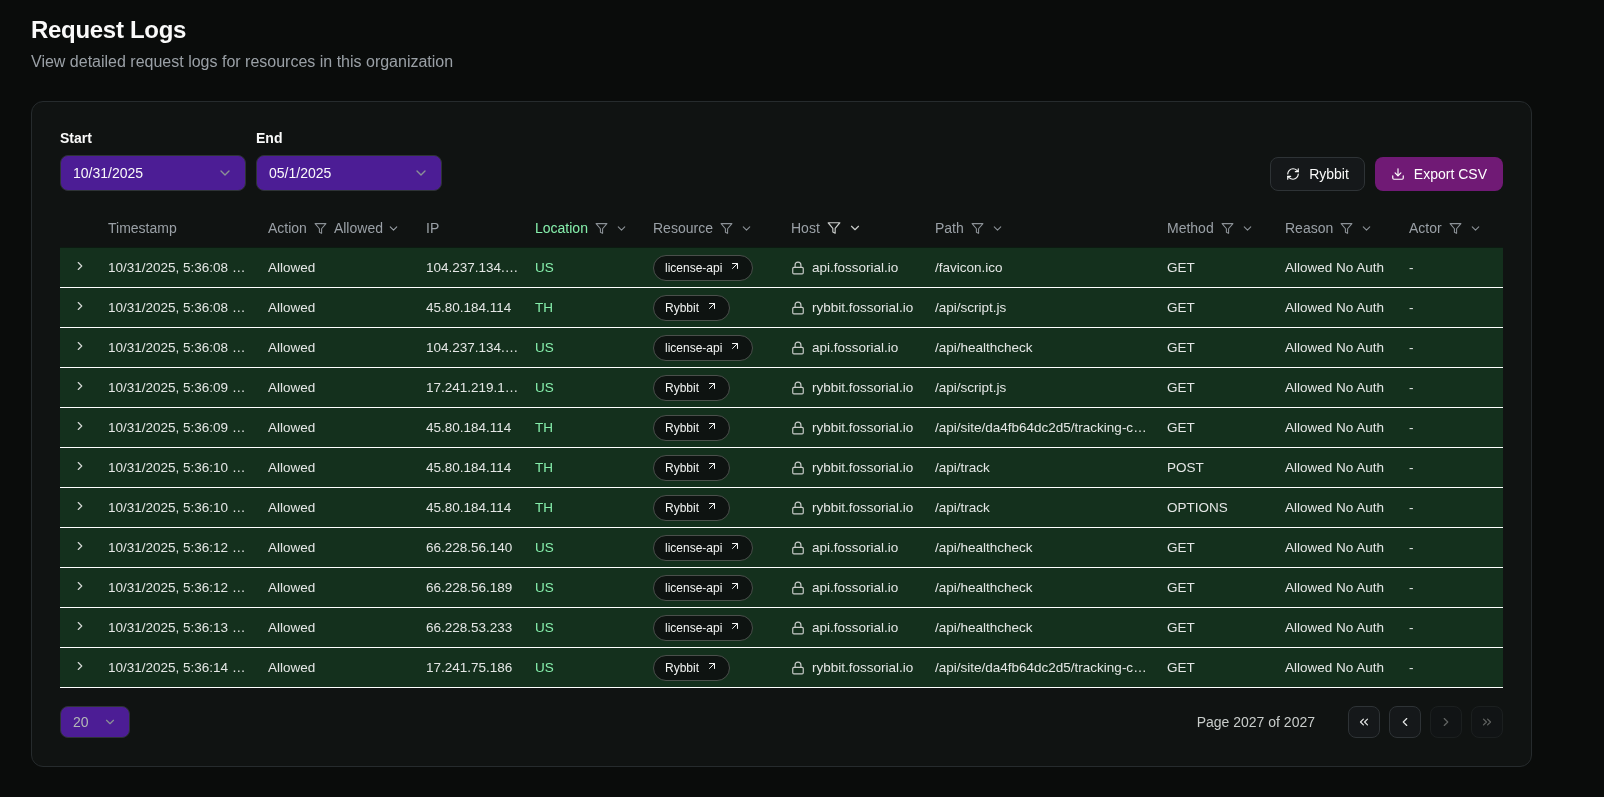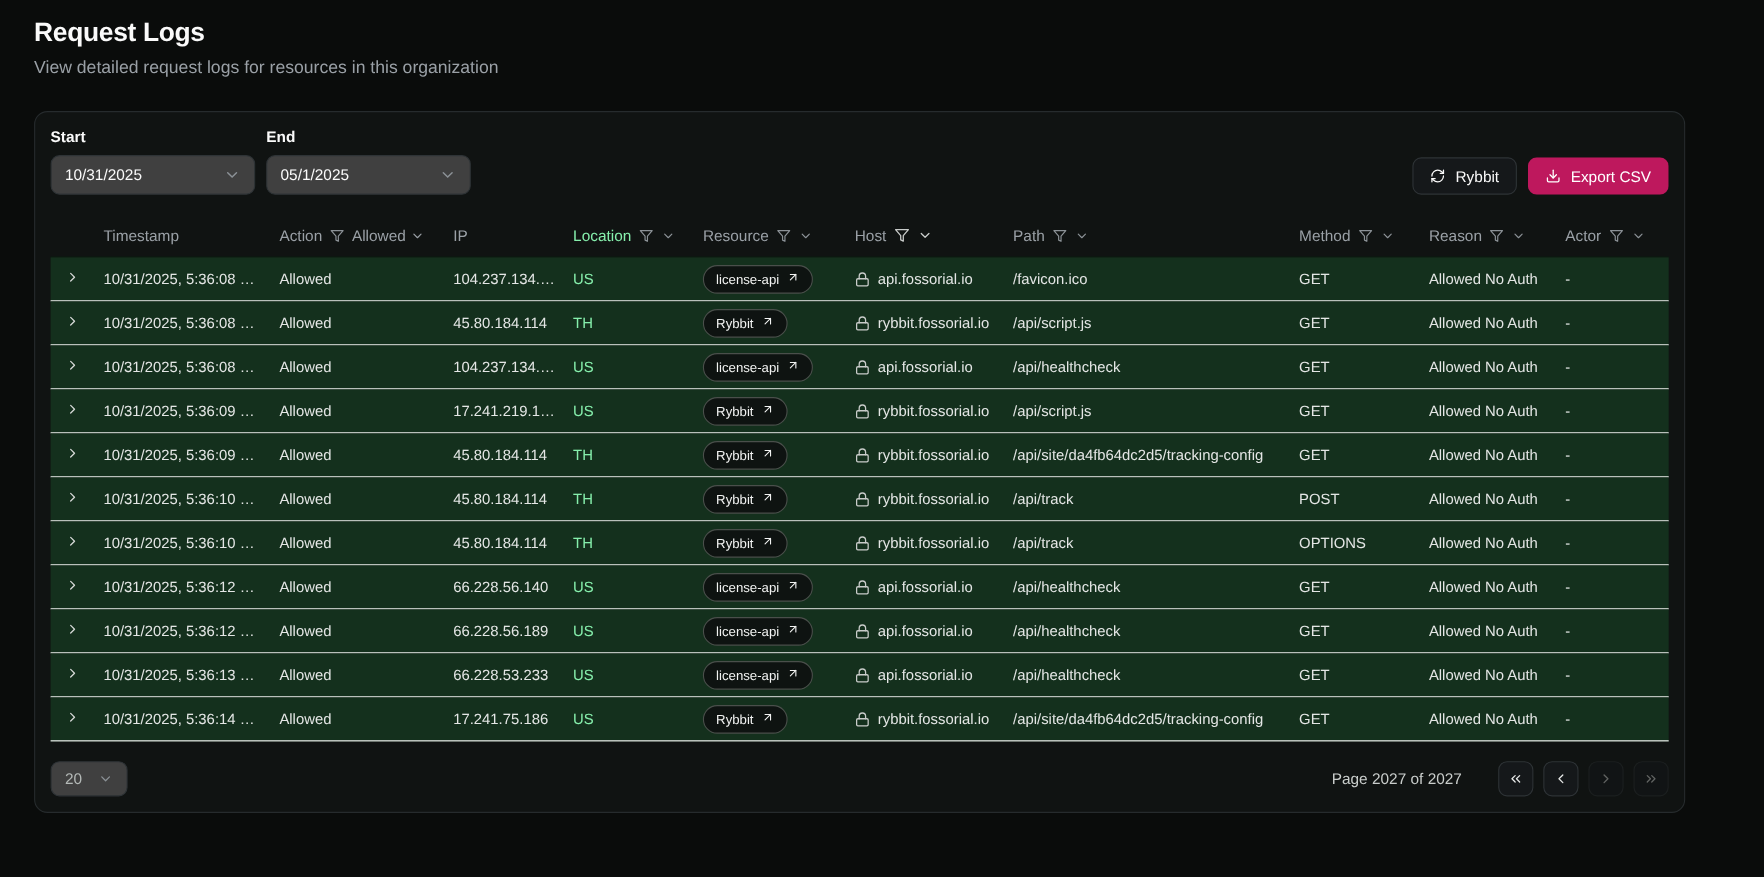--- a/index.html
+++ b/index.html
@@ -13,42 +13,42 @@
   .page { padding:16px 31px; }
   .title { font-size:24px; font-weight:700; letter-spacing:-0.3px; color:#fafafa; }
   .subtitle { font-size:16px; color:#9aa0a6; margin-top:9px; }
 
   .card {
     margin-top:30px;
     width:1501px;
     background:#101312;
     border:1px solid #262b2d;
     border-radius:12px;
-    padding:14px;
+    padding:28px;
   }
 
   
   .toolbar { display:flex; justify-content:space-between; align-items:flex-end; }
   .filters { display:flex; gap:10px; }
   .field { display:flex; flex-direction:column; gap:9px; }
   .field-label { font-size:14px; font-weight:600; color:#fafafa; }
   .select {
     display:flex; align-items:center; justify-content:space-between; gap:8px;
     height:36px; min-width:186px; padding:0 12px;
-    background:#404040; border:1px solid #2e3336; border-radius:8px;
+    background:#4c1d95; border:1px solid #2e3336; border-radius:8px;
     color:#fafafa; font-size:14px; cursor:pointer; font-family:inherit;text-align:right;
   }
   .actions { display:flex; gap:10px; }
   .btn {
     display:inline-flex; align-items:center; gap:9px;
     height:34px; padding:0 15px; border-radius:8px;
     font-size:14px; cursor:pointer; font-family:inherit; border:1px solid transparent;
   }
   .btn-secondary { background:#15181a; border-color:#2e3336; color:#fafafa; }
-  .btn-primary { background:#be185d; color:#ffffff; }
+  .btn-primary { background:#701a75; color:#ffffff; }
 
   
   .ic { fill:none; stroke:currentColor; stroke-width:2; stroke-linecap:round; stroke-linejoin:round; width:14px; height:14px; flex:none; }
   .ic-16 { width:16px; height:16px; }
   .ic-12 { width:12px; height:12px; }
   .muted-ic { color:#8b9196; }
 
   
   .table { margin-top:20px; }
   .tr-grid {

